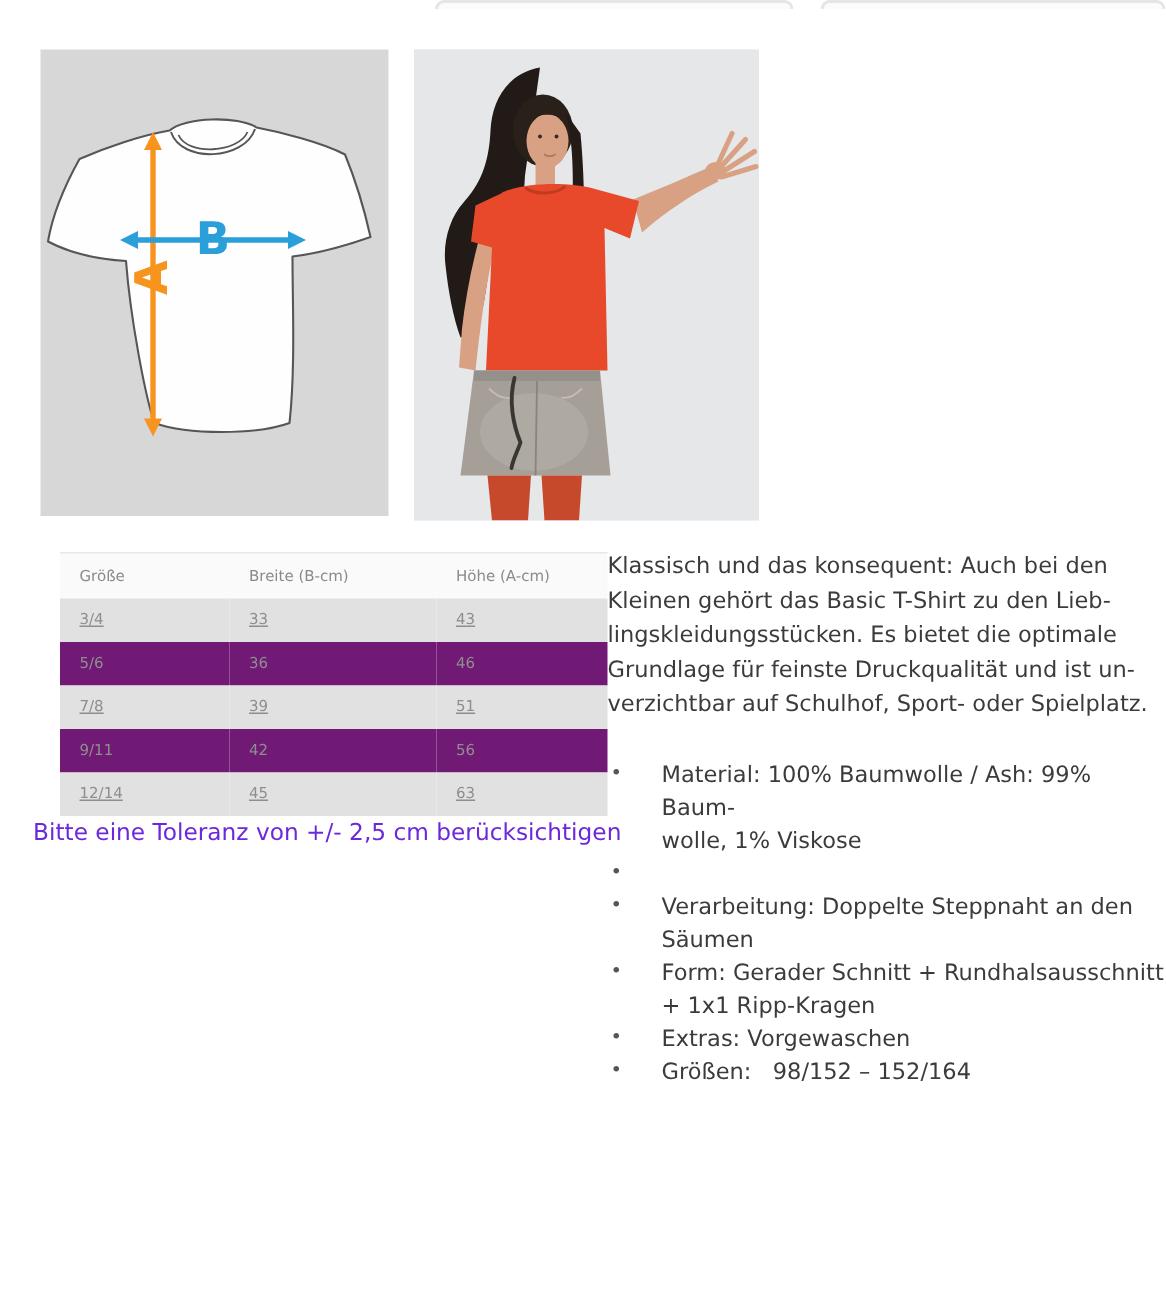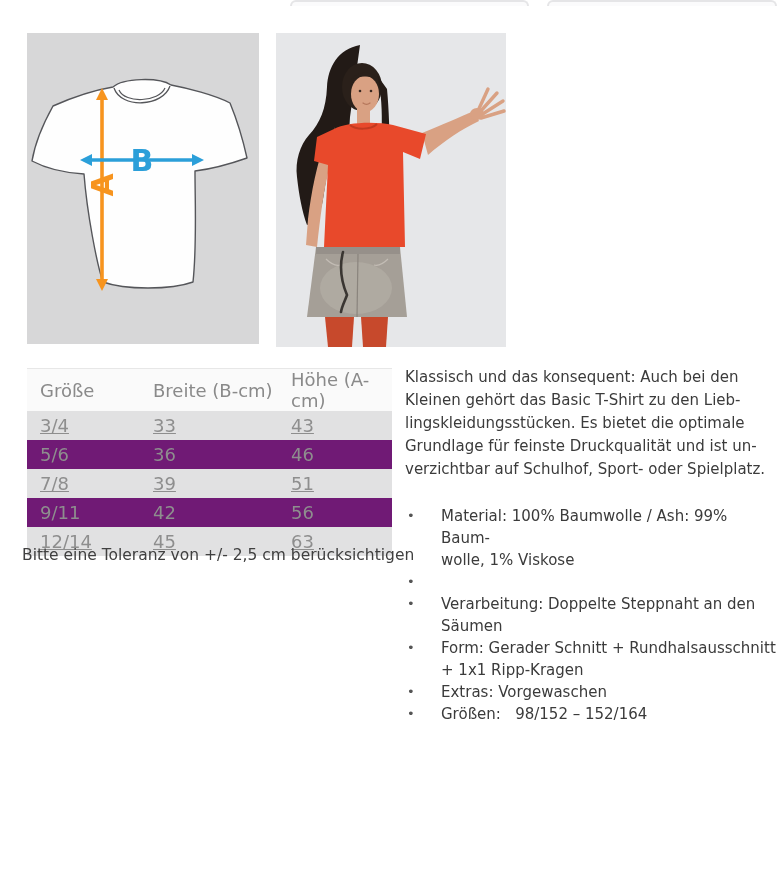--- a/index.html
+++ b/index.html
@@ -11,30 +11,30 @@
              border-radius:10px 10px 0 0;background:#fbfbfc;box-sizing:border-box;}
   .card-edge.one{left:290px;width:239px;}
   .card-edge.two{left:547px;width:230px;}
 
   
   .diagram-panel{position:absolute;left:27px;top:33px;width:232px;height:311px;background:#d7d7d8;}
   .photo-panel{position:absolute;left:276px;top:33px;width:230px;height:314px;background:#e6e7e9;}
   .panel svg{display:block;}
 
   
-  .size-table{position:absolute;left:27px;top:368px;width:365px;border-collapse:collapse;
-              font-size:18px;color:#8e8e8e;table-layout:fixed;}
+  .size-table{position:absolute;left:40px;top:368px;width:365px;border-collapse:collapse;
+              font-size:10px;color:#8e8e8e;table-layout:fixed;}
   .size-table th{font-weight:normal;text-align:left;height:30px;background:#fafafa;
                  border-top:1px solid #e7e7e7;color:#8a8a8a;}
   .size-table td{height:29px;}
   .size-table th,.size-table td{padding:0 0 0 13px;vertical-align:middle;}
   .size-table tr.dark td{background:#e1e1e2;text-decoration:underline;}
   .size-table tr.light td{background:#701a75;}
 
-  .tolerance{position:absolute;left:22px;top:546px;font-size:15.5px;color:#404040;white-space:pre;}
+  .tolerance{position:absolute;left:22px;top:546px;font-size:15.5px;color:#6d28d9;white-space:pre;}
 
   
   .info-col{position:absolute;left:405px;top:366px;width:372px;color:#3b3b3b;}
   .description{font-size:15px;line-height:23px;white-space:pre-line;}
   .bullets{margin-top:24px;}
   .bullet-row{display:flex;font-size:15px;line-height:22px;}
   .bullet-marker{width:20px;flex:0 0 20px;color:#555;font-size:13px;line-height:22px;padding-left:2px;box-sizing:border-box;}
   .bullet-text{white-space:pre-wrap;margin-left:16px;}
 </style>
 </head>

